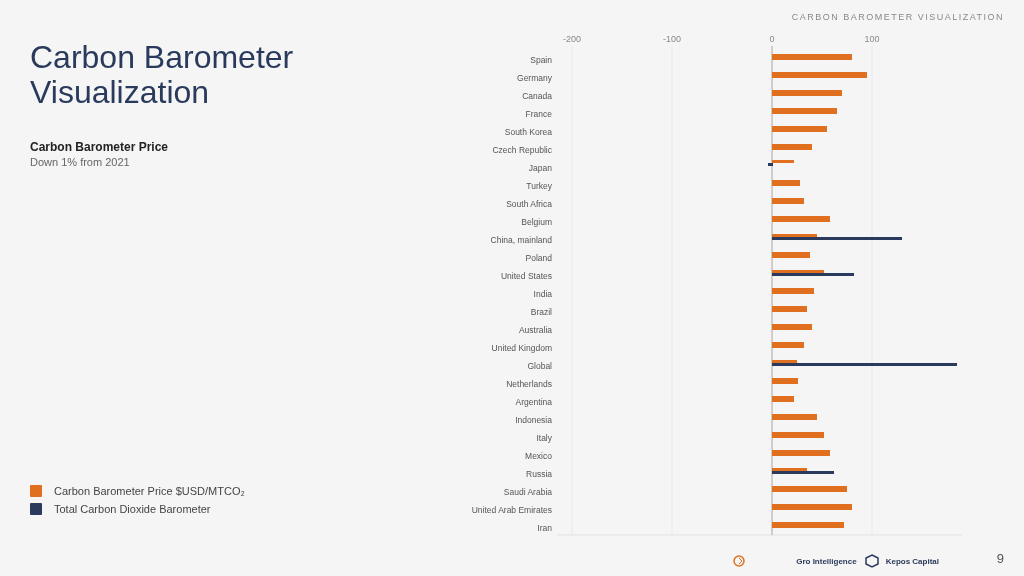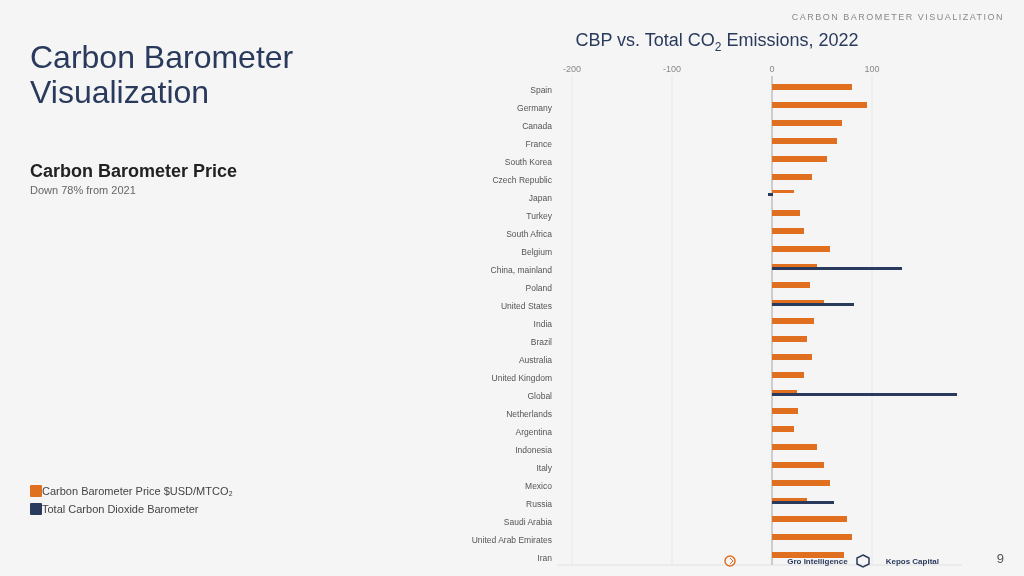--- a/index.html
+++ b/index.html
@@ -41,44 +41,43 @@
       line-height: 1.1;
       margin-bottom: 30px;
     }
     .price-section {
       display: flex;
       align-items: flex-start;
       gap: 40px;
       margin-top: 10px;
     }
     .price-label {
-      font-size: 18px;
+      font-size: 12px;
       font-weight: 700;
       color: #222;
-      margin-top: 21px;
     }
     .price-sublabel {
       font-size: 11px;
       color: #666;
       margin-top: 2px;
     }
     .price-value {
       font-size: 32px;
       font-weight: 700;
       color: #e07020;
     }
     .legend-section {
       position: absolute;
       bottom: 55px;
       left: 30px;
     }
     .legend-item {
       display: flex;
       align-items: center;
-      gap: 0;
+      gap: 12px;
       margin-bottom: 6px;
       font-size: 11px;
       color: #444;
     }
     .legend-dot {
       width: 12px;
       height: 12px;
       border-radius: 1px;
       flex-shrink: 0;
     }
@@ -126,40 +125,37 @@
 <body>
 
 <div class="header-label">Carbon Barometer Visualization</div>
 
 <div class="left-panel">
   <div class="main-title">Carbon Barometer Visualization</div>
 
   <div class="price-section">
     <div>
       <div class="price-label">Carbon Barometer Price</div>
-      <div class="price-sublabel">Down 78% from 2021</div>
+      <div class="price-sublabel">Down 1% from 2021</div>
     </div>
   </div>
 </div>
 
 <div class="legend-section">
   <div class="legend-item">
     <div class="legend-dot orange"></div>
     <span>Carbon Barometer Price $USD/MTCO₂</span>
   </div>
   <div class="legend-item">
     <div class="legend-dot blue"></div>
     <span>Total Carbon Dioxide Barometer</span>
   </div>
 </div>
 
 <div class="chart-area">
-  <div class="chart-title">
-    CBP vs. Total CO<sub>2</sub> Emissions, 2022
-  </div>
 
   <svg width="100%" height="510" viewBox="0 0 580 510" style="display:block">
 
     <text x="145" y="12" font-size="9" fill="#888" text-anchor="middle">-200</text>
     <text x="245" y="12" font-size="9" fill="#888" text-anchor="middle">-100</text>
     <text x="345" y="12" font-size="9" fill="#888" text-anchor="middle">0</text>
     <text x="445" y="12" font-size="9" fill="#888" text-anchor="middle">100</text>
 
     <line x1="145" y1="16" x2="145" y2="505" stroke="#ddd" stroke-width="0.5"></line>
     <line x1="245" y1="16" x2="245" y2="505" stroke="#ddd" stroke-width="0.5"></line>
@@ -259,20 +255,20 @@
 </div>
 
 <div style="position:absolute;bottom:8px;right:85px;display:flex;align-items:center;gap:8px;">
   <div style="display:flex;align-items:center;gap:3px;">
     <svg width="12" height="12" viewBox="0 0 12 12">
       <circle cx="6" cy="6" r="5" fill="none" stroke="#e07020" stroke-width="1.5"></circle>
       <path d="M6 3 L9 6 L6 9" fill="none" stroke="#e07020" stroke-width="1"></path>
     </svg>
     <span style="font-size:8px;color:#2a3a5c;font-weight:600;margin-left:48px;">Gro Intelligence</span>
   </div>
-  <div style="display:flex;align-items:center;gap:16px;">
+  <div style="display:flex;align-items:center;gap:7px;">
     <svg width="14" height="14" viewBox="0 0 14 14">
       <polygon points="7,1 13,4 13,10 7,13 1,10 1,4" fill="none" stroke="#2a3a5c" stroke-width="1.5"></polygon>
     </svg>
     <span style="font-size:8px;color:#2a3a5c;font-weight:600;">Kepos Capital</span>
   </div>
 </div>
 <div class="page-number">9</div>
 
 </body></html>

